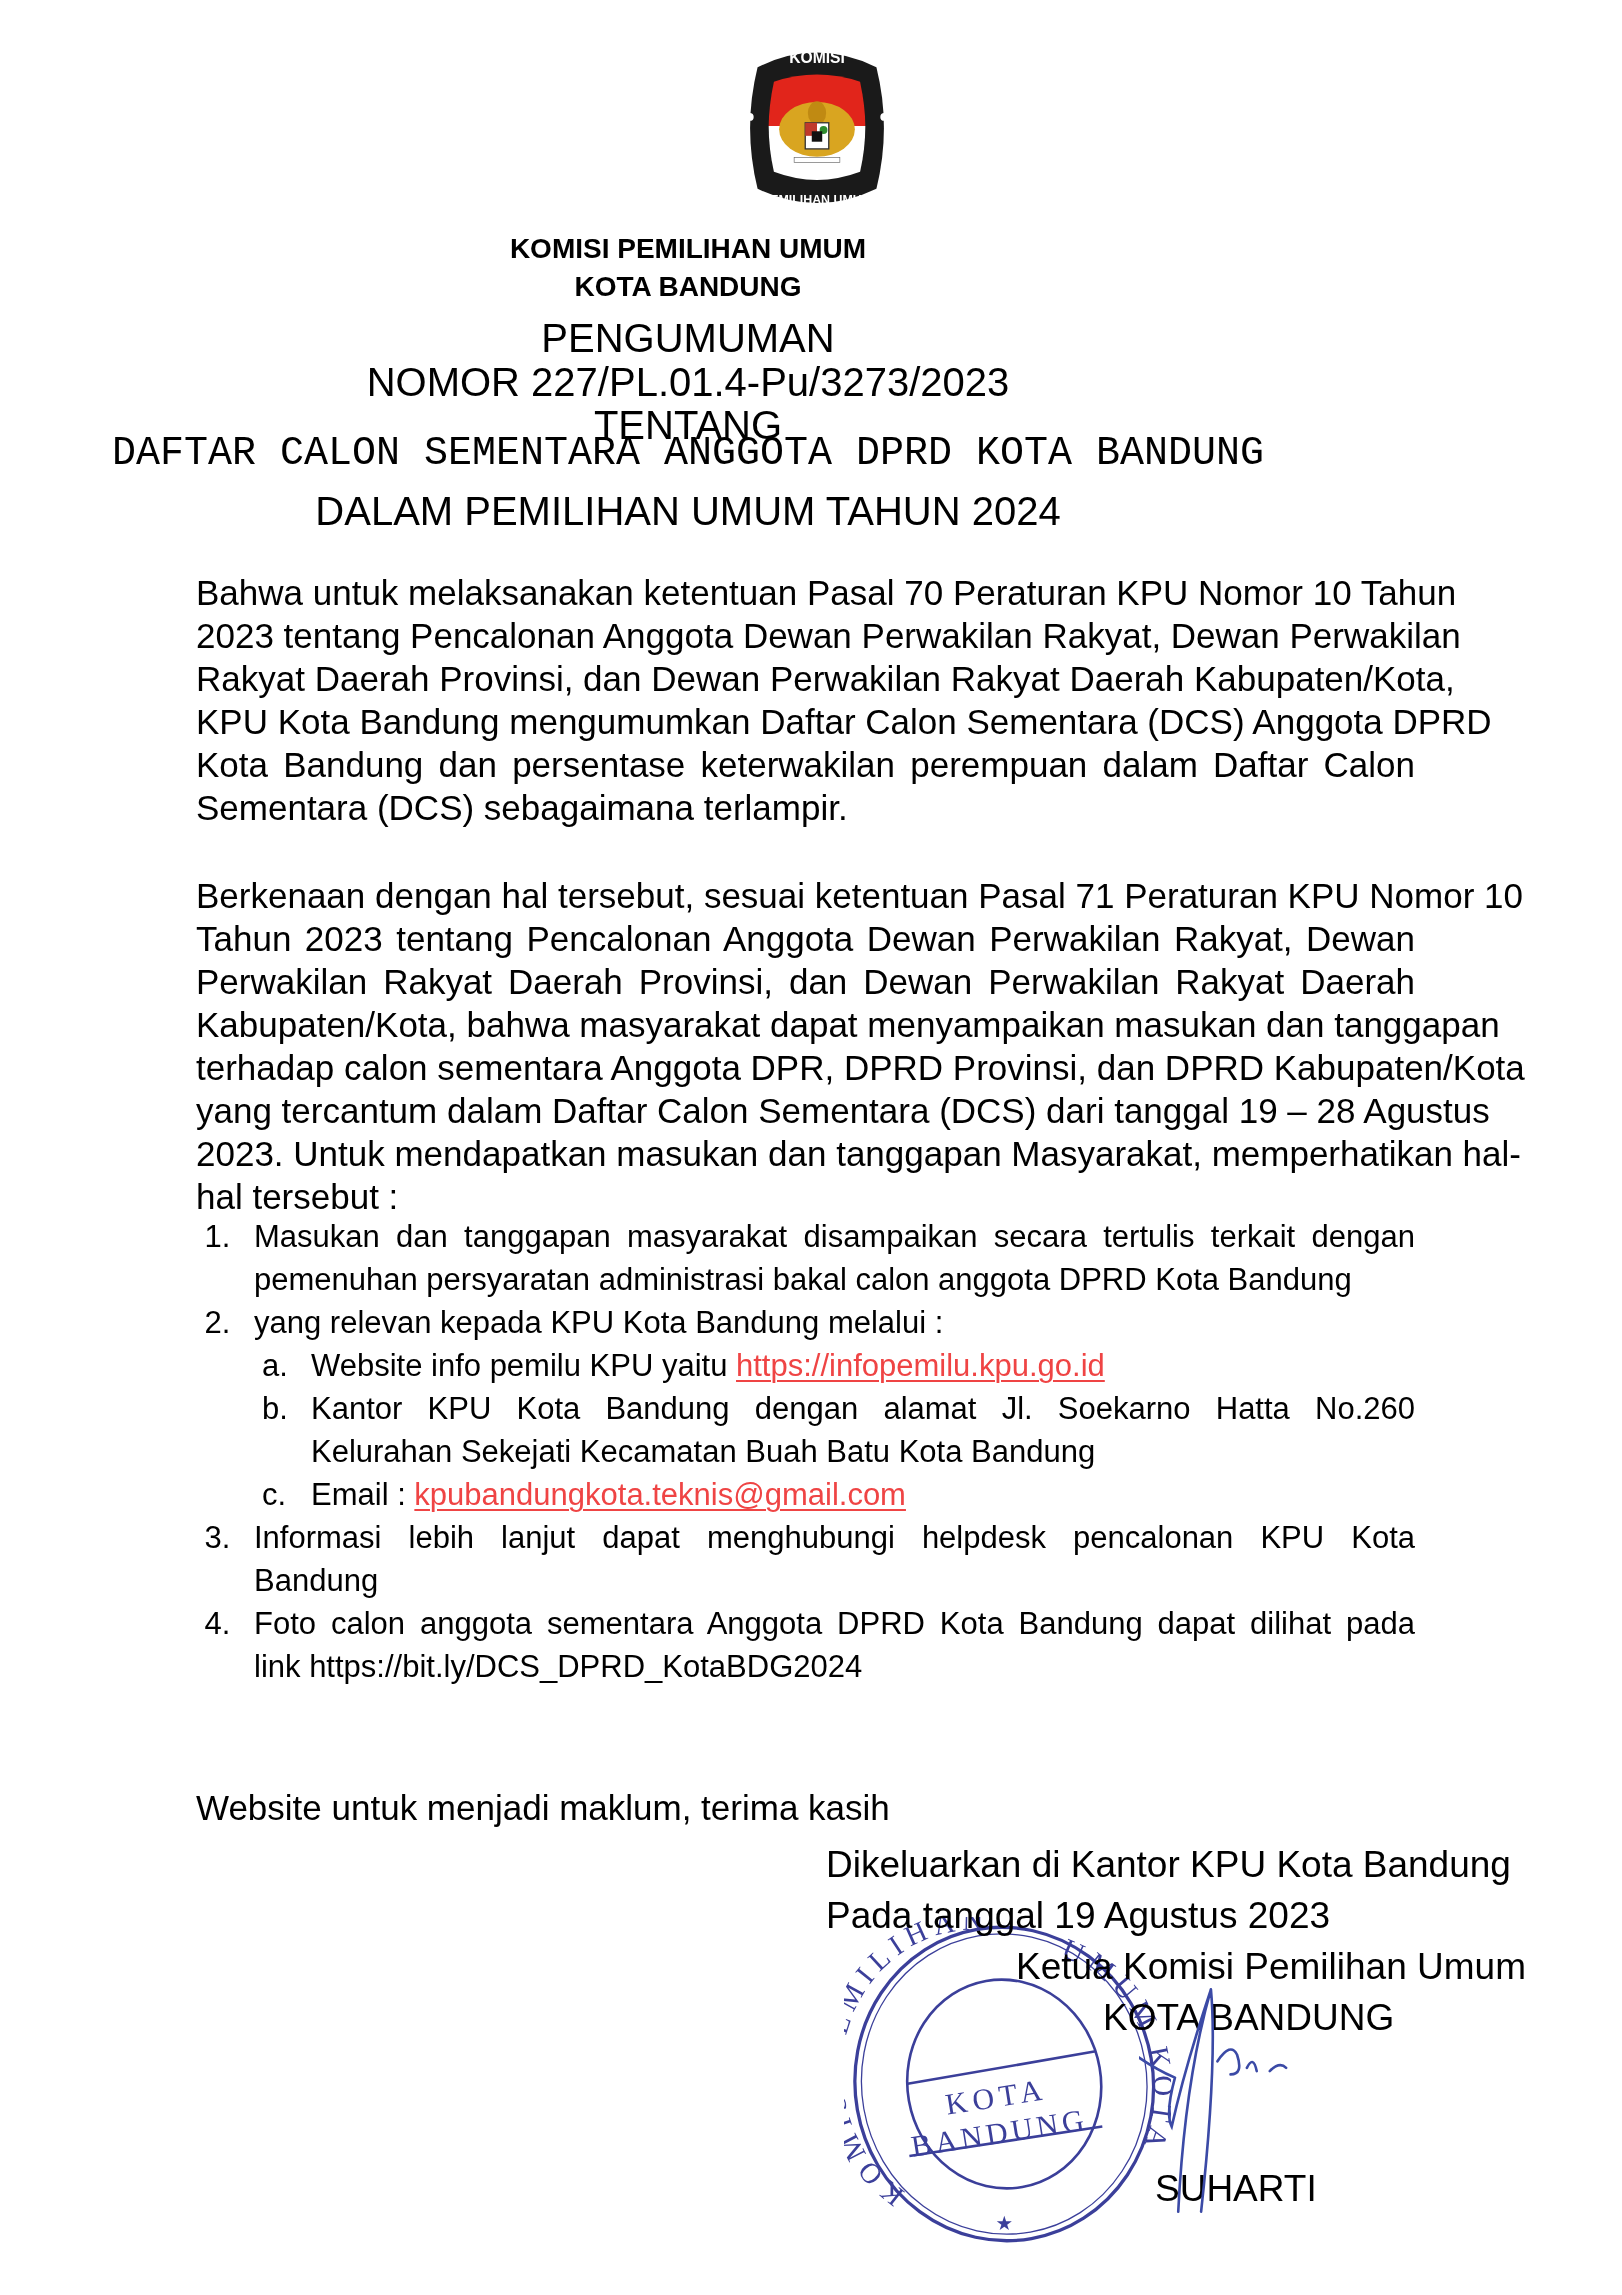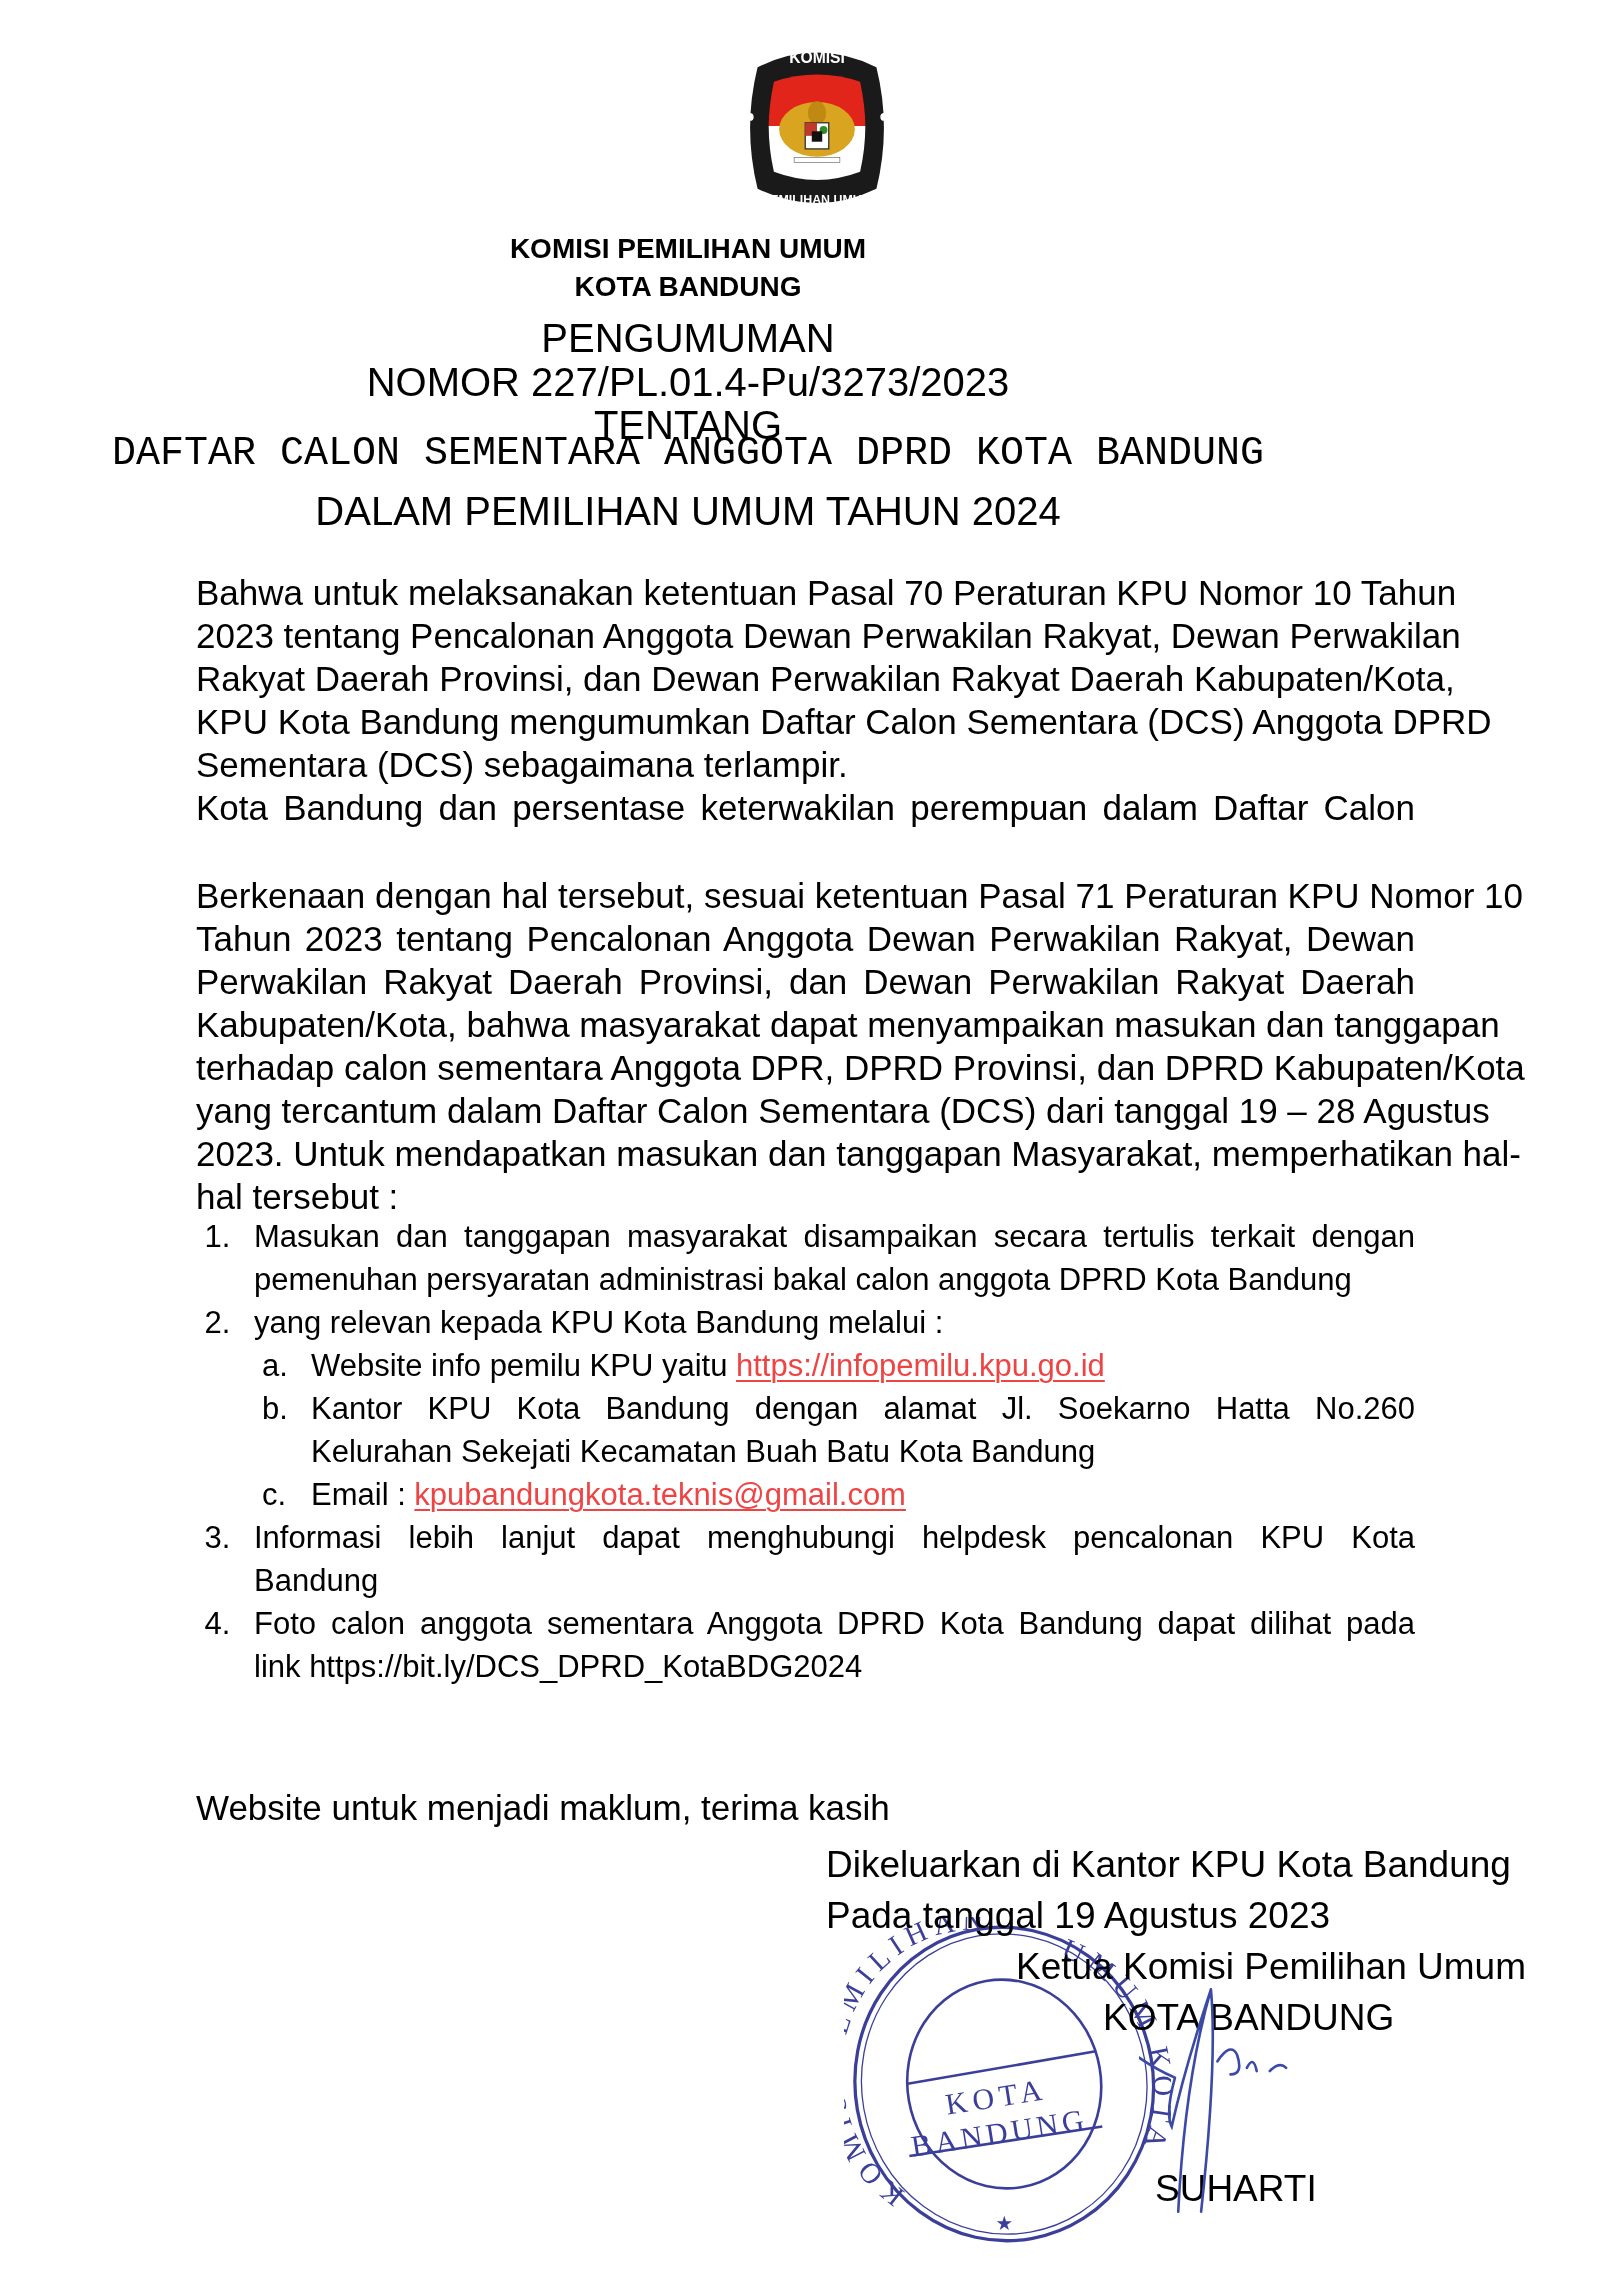--- a/index.html
+++ b/index.html
@@ -53,22 +53,22 @@
 <div class="header h-reg" style="top:404px;">TENTANG</div>
 <div class="header h-reg" style="top:432px;font-family:Liberation Mono, monospace;">DAFTAR CALON SEMENTARA ANGGOTA DPRD KOTA BANDUNG</div>
 <div class="header h-reg" style="top:490px;">DALAM PEMILIHAN UMUM TAHUN 2024</div>
 
 <div class="body-block" style="top:571px;">
   <p class="para">
     <span class="ln">Bahwa untuk melaksanakan ketentuan Pasal 70 Peraturan KPU Nomor 10 Tahun</span>
     <span class="ln">2023 tentang Pencalonan Anggota Dewan Perwakilan Rakyat, Dewan Perwakilan</span>
     <span class="ln">Rakyat Daerah Provinsi, dan Dewan Perwakilan Rakyat Daerah Kabupaten/Kota,</span>
     <span class="ln">KPU Kota Bandung mengumumkan Daftar Calon Sementara (DCS) Anggota DPRD</span>
+    <span class="ln">Kota Bandung dan persentase keterwakilan perempuan dalam Daftar Calon</span>
     <span class="ln last">Sementara (DCS) sebagaimana terlampir.</span>
-    <span class="ln">Kota Bandung dan persentase keterwakilan perempuan dalam Daftar Calon</span>
   </p>
 </div>
 
 <div class="body-block" style="top:874px;">
   <p class="para">
     <span class="ln">Berkenaan dengan hal tersebut, sesuai ketentuan Pasal 71 Peraturan KPU Nomor 10</span>
     <span class="ln">Tahun 2023 tentang Pencalonan Anggota Dewan Perwakilan Rakyat, Dewan</span>
     <span class="ln">Perwakilan Rakyat Daerah Provinsi, dan Dewan Perwakilan Rakyat Daerah</span>
     <span class="ln">Kabupaten/Kota, bahwa masyarakat dapat menyampaikan masukan dan tanggapan</span>
     <span class="ln">terhadap calon sementara Anggota DPR, DPRD Provinsi, dan DPRD Kabupaten/Kota</span>

